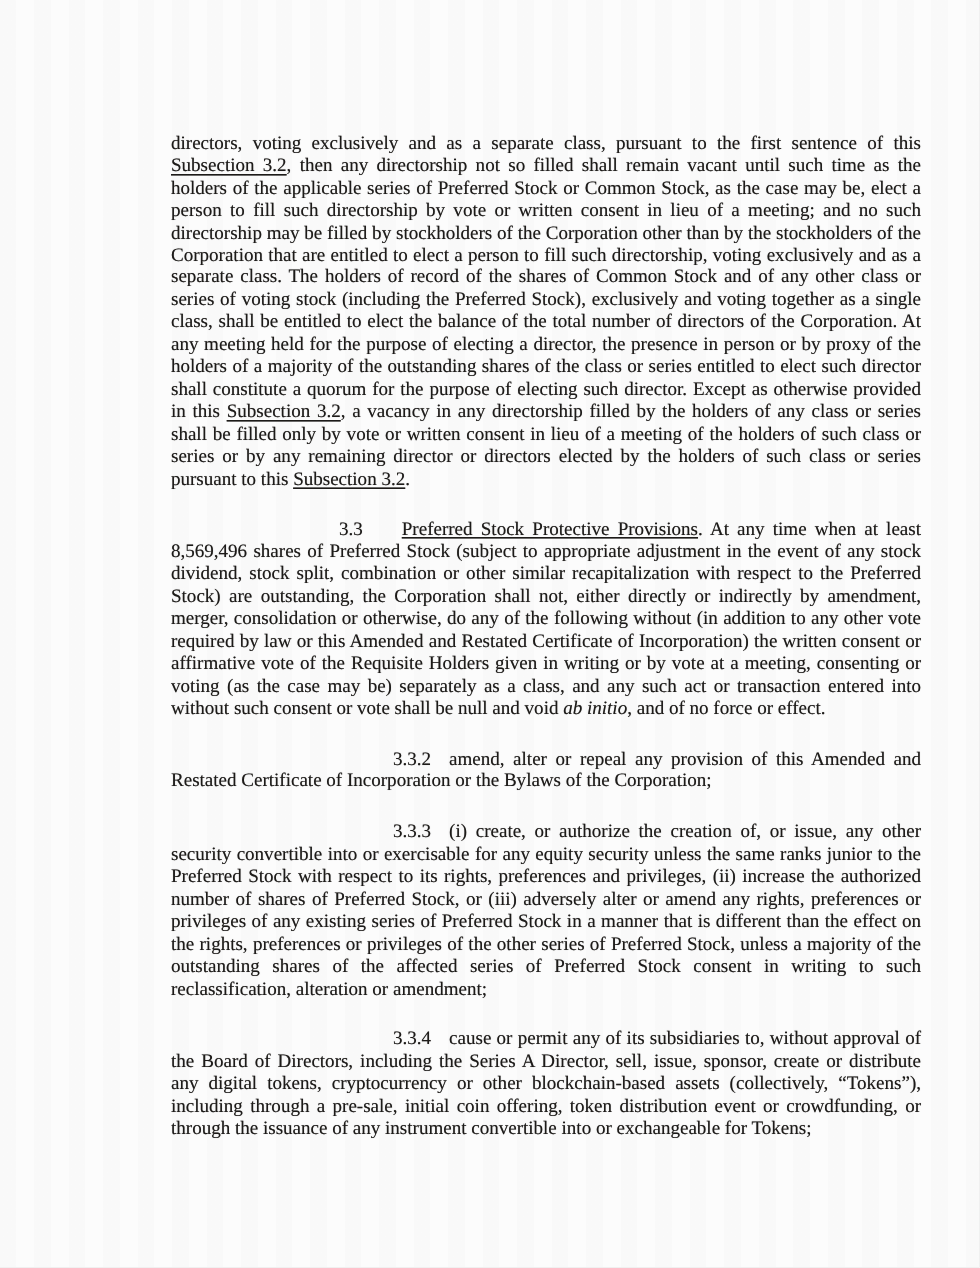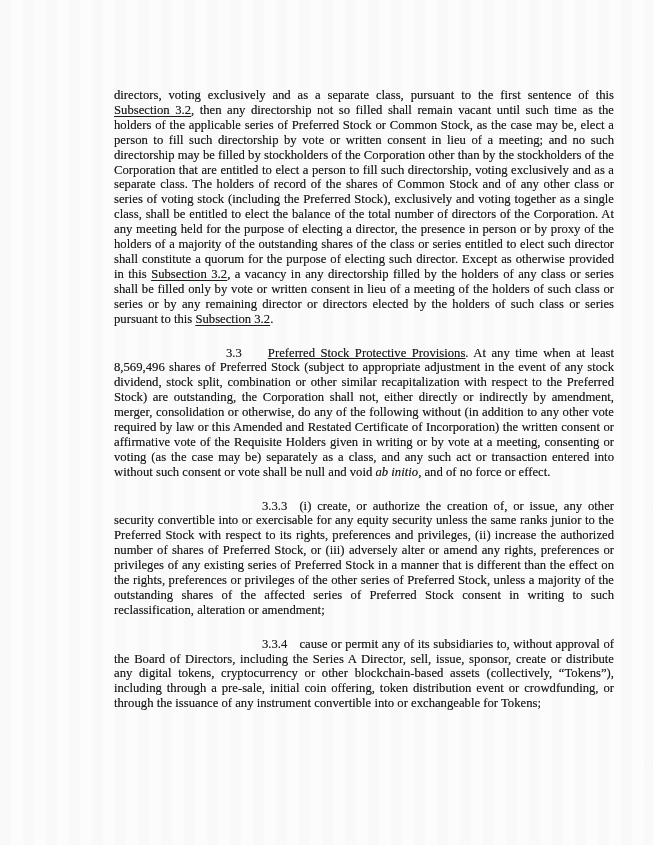--- a/index.html
+++ b/index.html
@@ -50,16 +50,17 @@
   .run.tab { display: inline-block; }
 </style>
 </head>
 <body>
 
 <div class="page" style="background: rgb(252, 252, 252); color: rgb(29, 27, 25);">
   <div class="scan-texture"></div>
   <div class="content">
       <p class="para"><span class="run">directors, voting exclusively and as a separate class, pursuant to the first sentence of this </span><span class="run underline">Subsection 3.2</span><span class="run">, then any directorship not so filled shall remain vacant until such time as the holders of the applicable series of Preferred Stock or Common Stock, as the case may be, elect a person to fill such directorship by vote or written consent in lieu of a meeting; and no such directorship may be filled by stockholders of the Corporation other than by the stockholders of the Corporation that are entitled to elect a person to fill such directorship, voting exclusively and as a separate class. The holders of record of the shares of Common Stock and of any other class or series of voting stock (including the Preferred Stock), exclusively and voting together as a single class, shall be entitled to elect the balance of the total number of directors of the Corporation. At any meeting held for the purpose of electing a director, the presence in person or by proxy of the holders of a majority of the outstanding shares of the class or series entitled to elect such director shall constitute a quorum for the purpose of electing such director. Except as otherwise provided in this </span><span class="run underline">Subsection 3.2</span><span class="run">, a vacancy in any directorship filled by the holders of any class or series shall be filled only by vote or written consent in lieu of a meeting of the holders of such class or series or by any remaining director or directors elected by the holders of such class or series pursuant to this </span><span class="run underline">Subsection 3.2</span><span class="run">.</span></p>
       <p class="para indent-level-1"><span class="run">3.3</span><span class="run tab" style="width: 26px; overflow: hidden; white-space: nowrap;">&nbsp;</span><span class="run underline">Preferred Stock Protective Provisions</span><span class="run">.  At any time when at least 8,569,496 shares of Preferred Stock (subject to appropriate adjustment in the event of any stock dividend, stock split, combination or other similar recapitalization with respect to the Preferred Stock) are outstanding, the Corporation shall not, either directly or indirectly by amendment, merger, consolidation or otherwise, do any of the following without (in addition to any other vote required by law or this Amended and Restated Certificate of Incorporation) the written consent or affirmative vote of the Requisite Holders given in writing or by vote at a meeting, consenting or voting (as the case may be) separately as a class, and any such act or transaction entered into without such consent or vote shall be null and void </span><span class="run italic">ab initio</span><span class="run">, and of no force or effect.</span></p>
+      <p class="para indent-level-2"><span class="run">3.3.2</span><span class="run tab" style="width: 12px; overflow: hidden; white-space: nowrap;">&nbsp;</span><span class="run">amend, alter or repeal any provision of this Amended and Restated Certificate of Incorporation or the Bylaws of the Corporation;</span></p>
       <p class="para indent-level-2"><span class="run">3.3.3</span><span class="run tab" style="width: 12px; overflow: hidden; white-space: nowrap;">&nbsp;</span><span class="run">(i) create, or authorize the creation of, or issue, any other security convertible into or exercisable for any equity security unless the same ranks junior to the Preferred Stock with respect to its rights, preferences and privileges, (ii) increase the authorized number of shares of Preferred Stock, or (iii) adversely alter or amend any rights, preferences or privileges of any existing series of Preferred Stock in a manner that is different than the effect on the rights, preferences or privileges of the other series of Preferred Stock, unless a majority of the outstanding shares of the affected series of Preferred Stock consent in writing to such reclassification, alteration or amendment;</span></p>
       <p class="para indent-level-2"><span class="run">3.3.4</span><span class="run tab" style="width: 12px; overflow: hidden; white-space: nowrap;">&nbsp;</span><span class="run">cause or permit any of its subsidiaries to, without approval of the Board of Directors, including the Series A Director, sell, issue, sponsor, create or distribute any digital tokens, cryptocurrency or other blockchain-based assets (collectively, </span><span class="run bold">“Tokens”</span><span class="run">), including through a pre-sale, initial coin offering, token distribution event or crowdfunding, or through the issuance of any instrument convertible into or exchangeable for Tokens;</span></p>
     </div>
 </div>
 
 </body></html>

